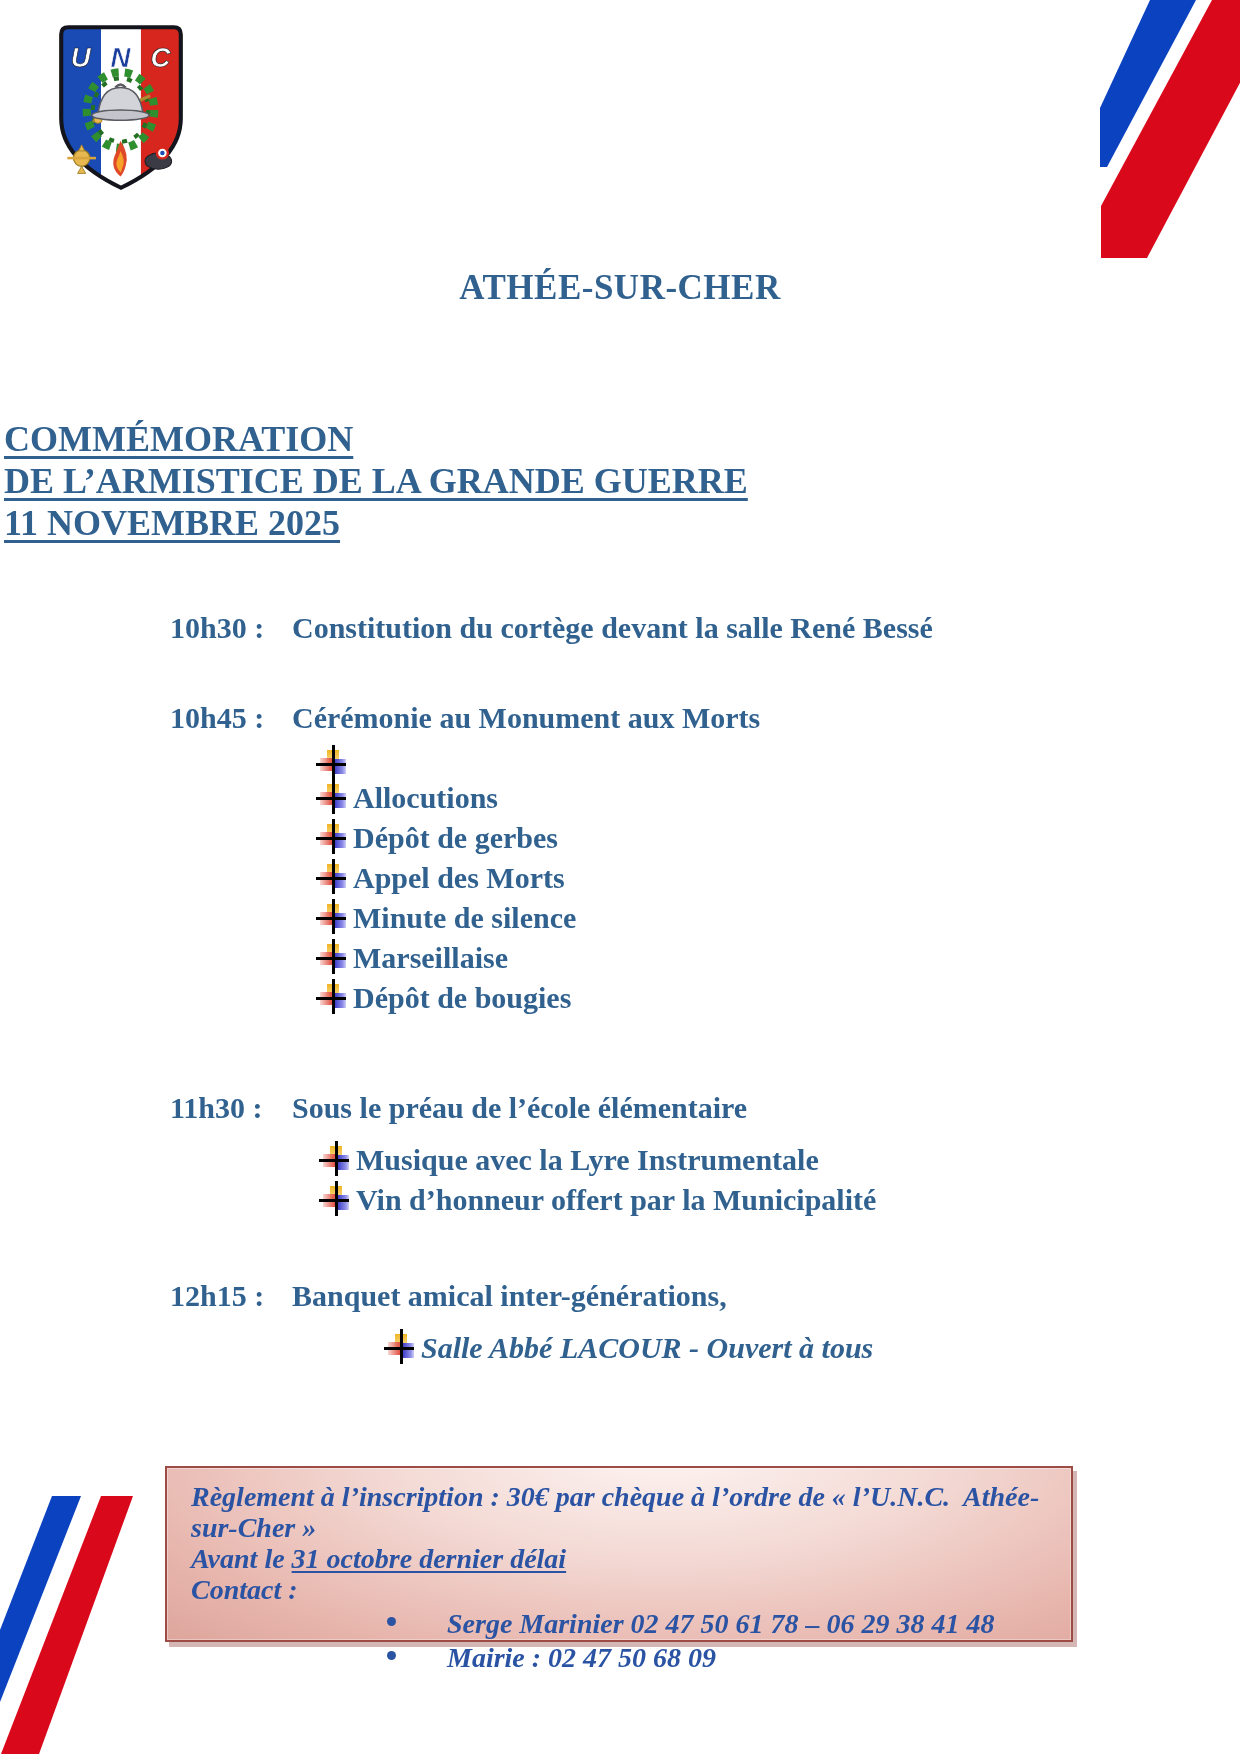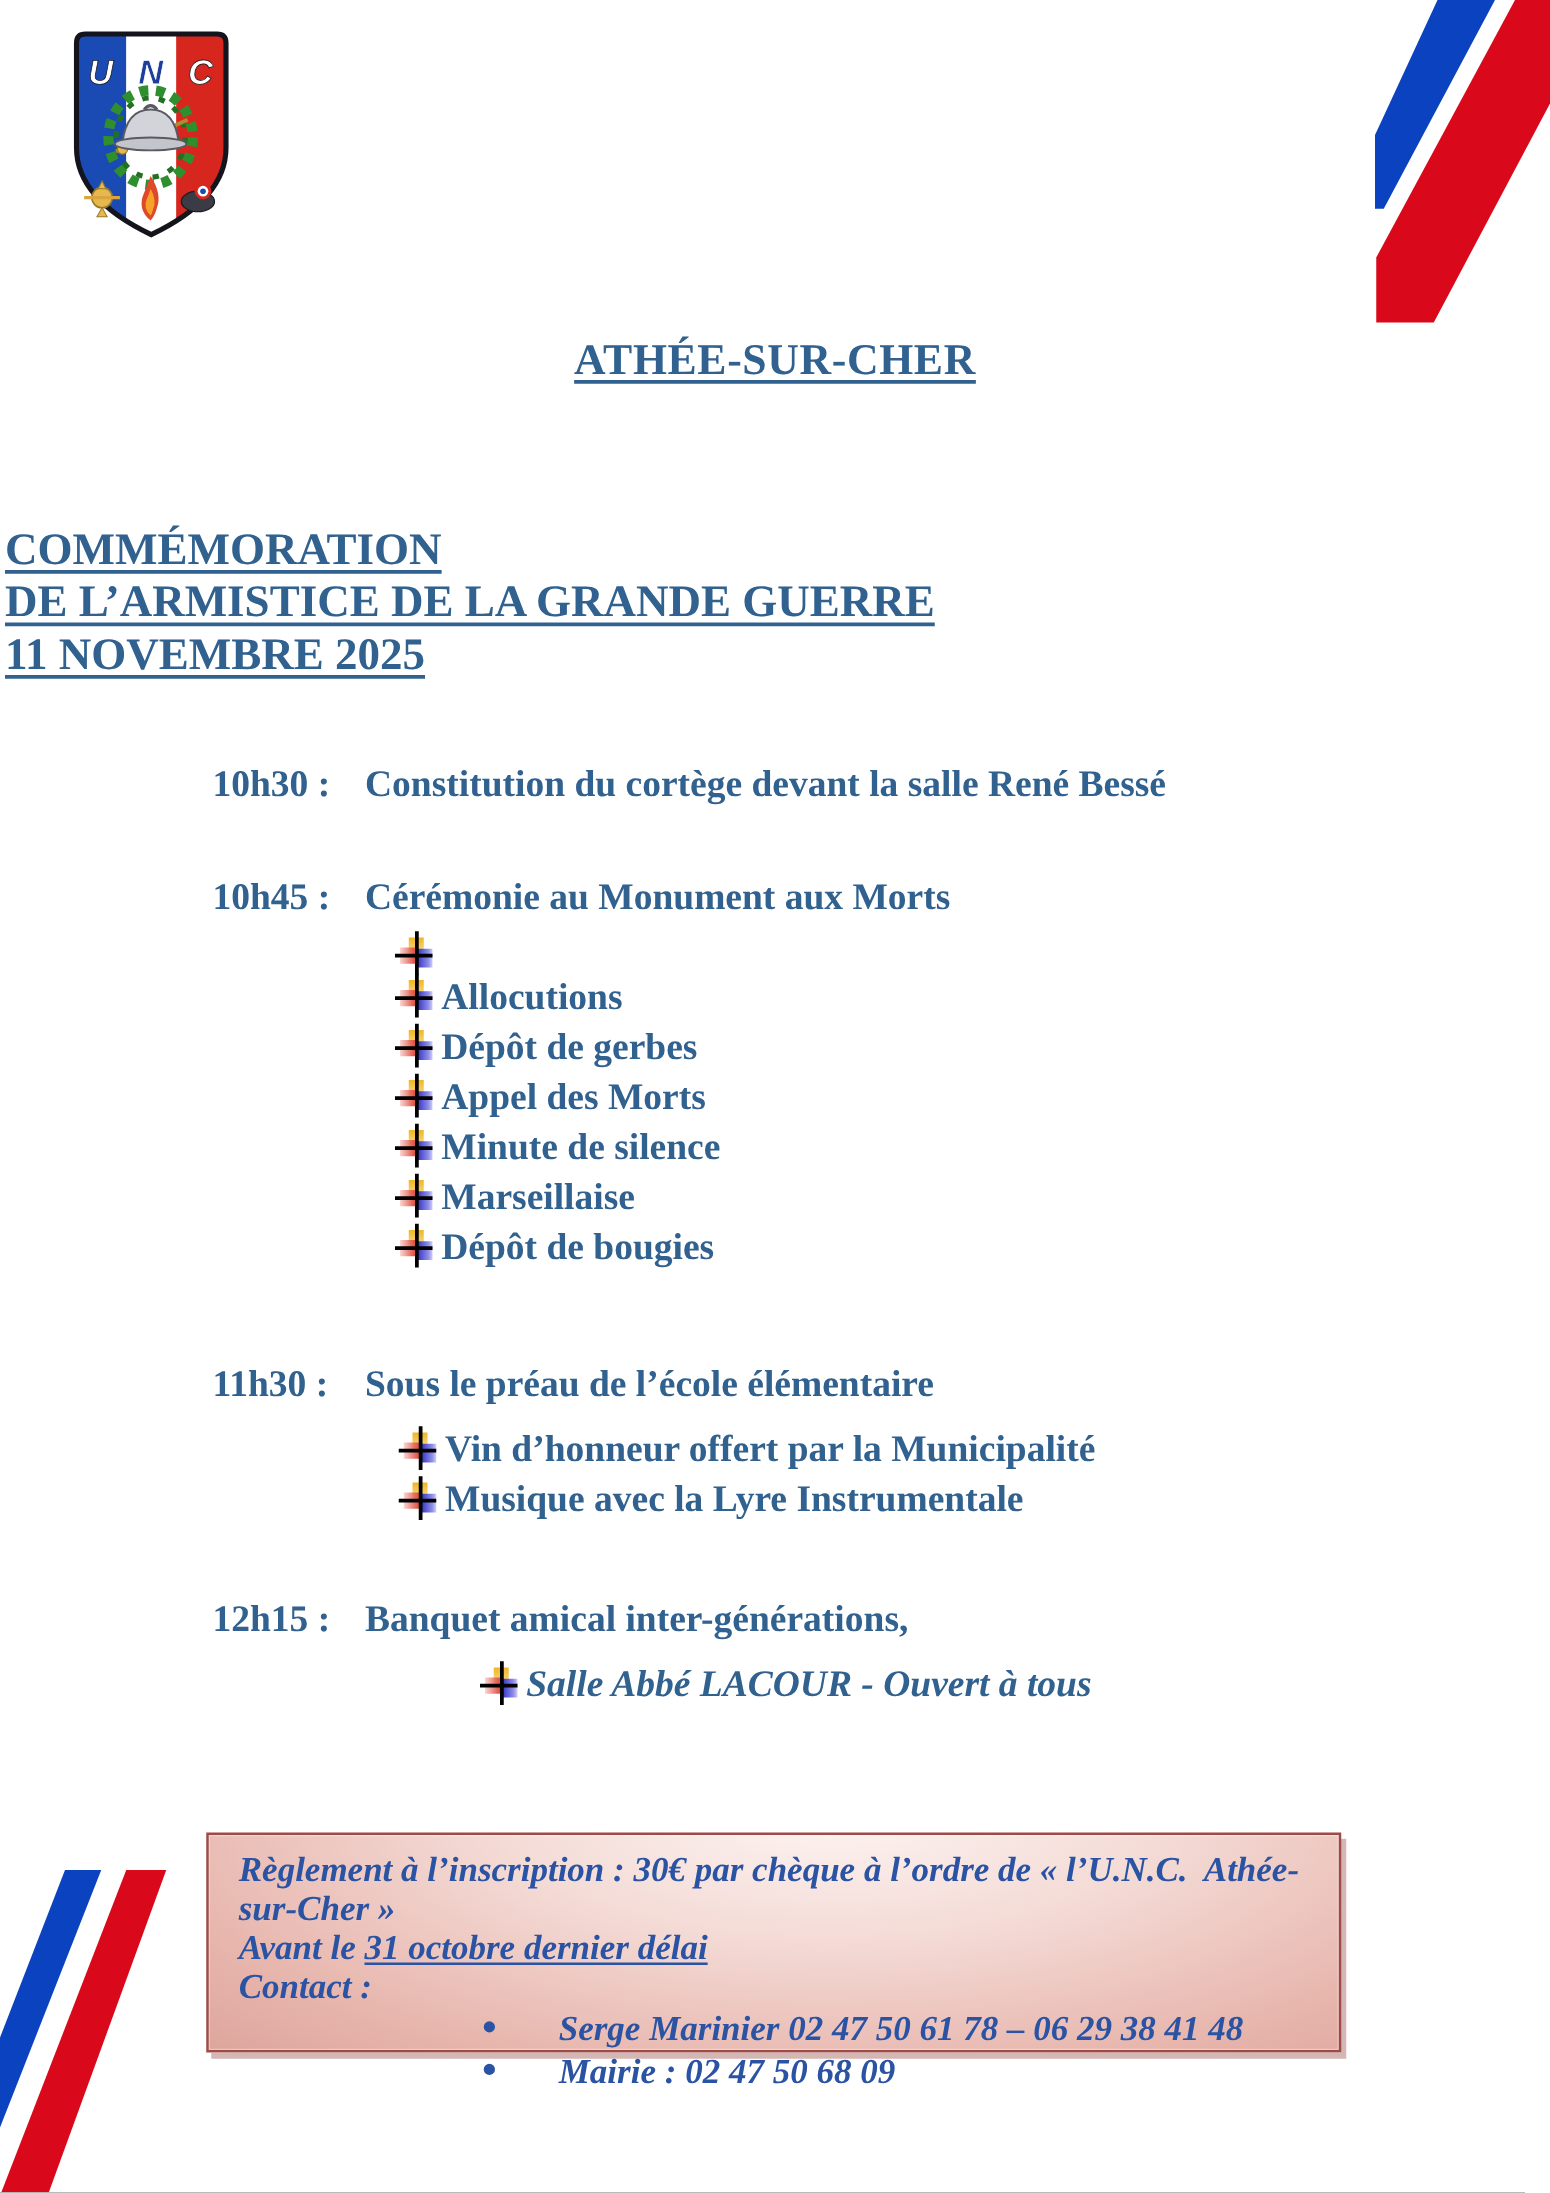--- a/index.html
+++ b/index.html
@@ -14,21 +14,21 @@
   }
   
   .stripes-tr{position:absolute;top:0;right:0;}
   .stripes-bl{position:absolute;left:0;bottom:0;}
   
   .logo{position:absolute;left:52px;top:20px;width:138px;height:176px;}
   
   .title{
     position:absolute;top:268px;left:0;width:100%;
     text-align:center;font-size:35px;font-weight:bold;
-    text-decoration:underline;text-underline-offset:5px;text-decoration-thickness:2.5px;
+    text-underline-offset:5px;text-decoration-thickness:2.5px;
     letter-spacing:0.5px;margin:0;
   }
   .heading{
     position:absolute;top:414px;left:0;width:100%;
     font-size:36px;font-weight:bold;line-height:42px;margin:4px;
   }
   .heading div{text-decoration:underline;text-underline-offset:5px;text-decoration-thickness:2.5px;}
   
   .schedule{position:absolute;left:170px;top:608px;width:1000px;font-size:30px;font-weight:bold;}
   .srow{display:flex;line-height:40px;}
@@ -231,31 +231,31 @@
 
     <div class="items indent-2">
       <div class="item">
         <span class="bicon">
             <i class="by"></i>
             <i class="br"></i>
             <i class="bb"></i>
             <i class="cv"></i>
             <i class="ch"></i>
           </span>
+        <span class="itxt">Musique avec la Lyre Instrumentale</span>
+      </div>
+      <div class="item">
+        <span class="bicon">
+            <i class="by"></i>
+            <i class="br"></i>
+            <i class="bb"></i>
+            <i class="cv"></i>
+            <i class="ch"></i>
+          </span>
         <span class="itxt">Vin d’honneur offert par la Municipalité</span>
-      </div>
-      <div class="item">
-        <span class="bicon">
-            <i class="by"></i>
-            <i class="br"></i>
-            <i class="bb"></i>
-            <i class="cv"></i>
-            <i class="ch"></i>
-          </span>
-        <span class="itxt">Musique avec la Lyre Instrumentale</span>
       </div>
     </div>
 
     <div class="gap-c"></div>
 
     <div class="srow">
       <span class="time">12h15 :</span>
       <span class="text">Banquet amical inter-générations,</span>
     </div>
 

